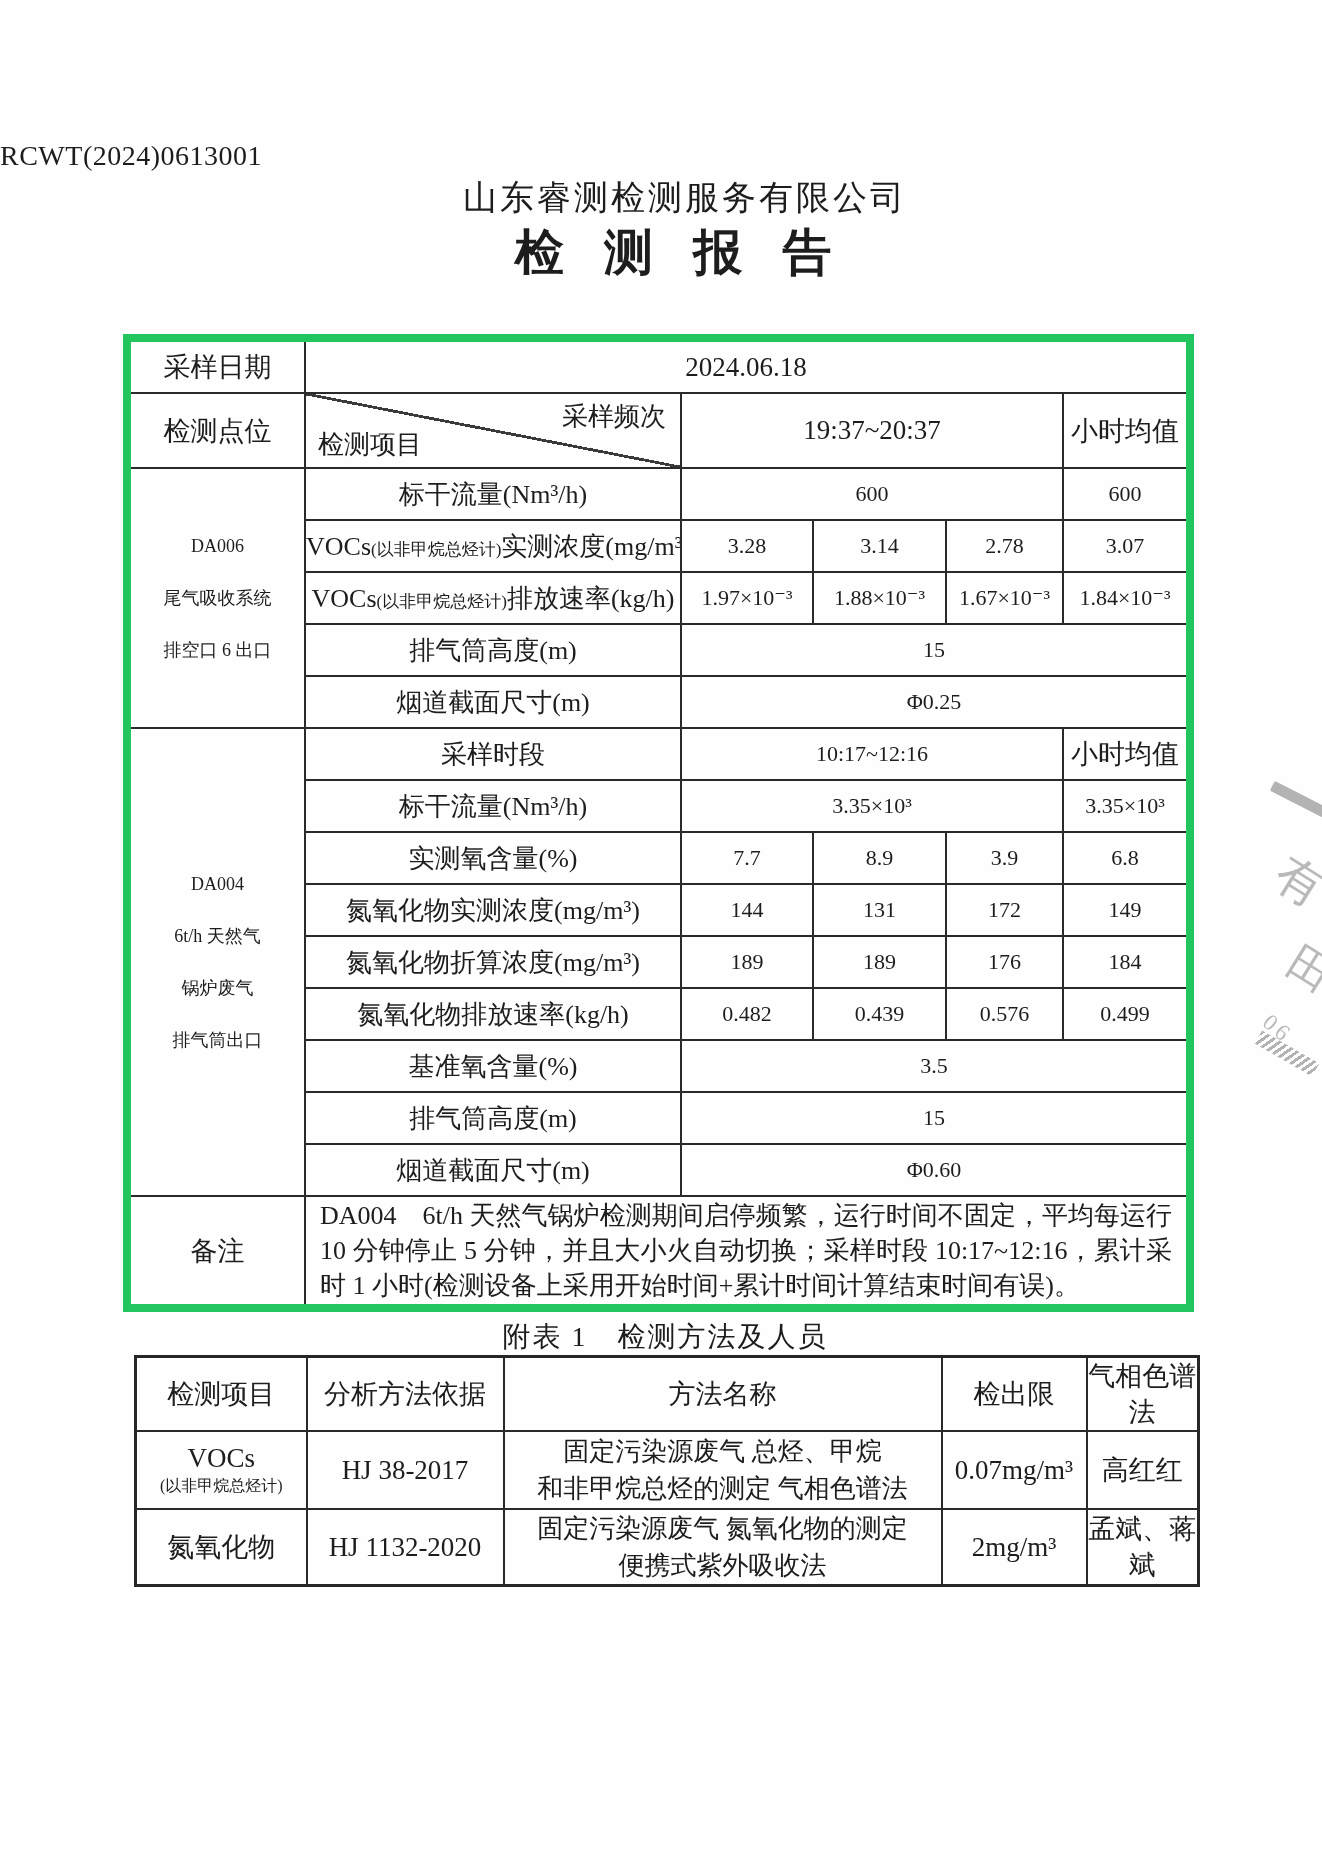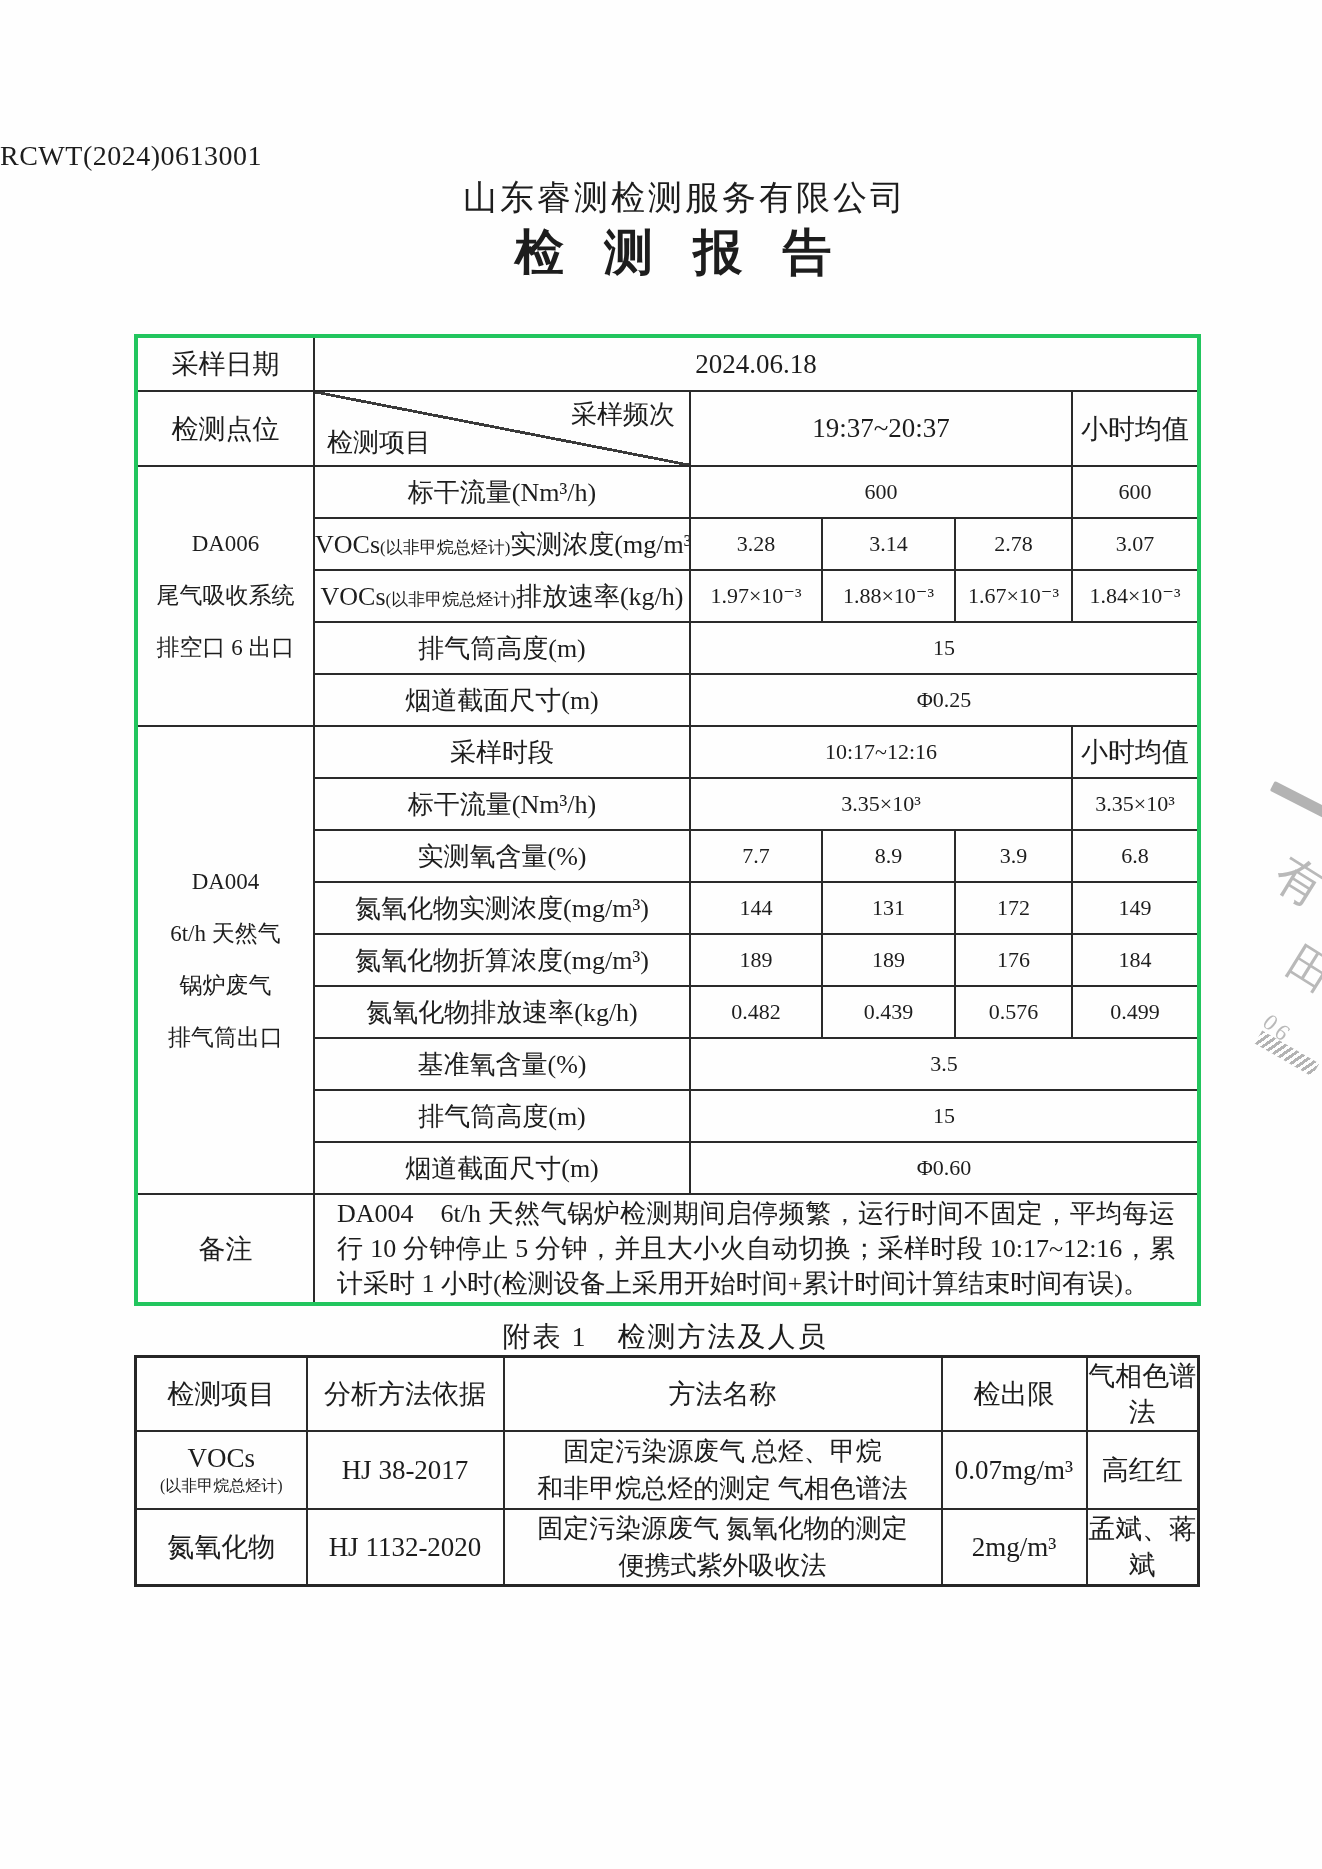--- a/index.html
+++ b/index.html
@@ -20,41 +20,41 @@
   .report-title {
     position:absolute; top:220px; left:0; width:1360px;
     text-align:center; font-size:49px; font-weight:bold; letter-spacing:14px;
   }
   .caption-row { position:absolute; top:300px; left:134px; width:1063px; height:32px; }
   .t1-caption { position:absolute; left:278px; font-size:27px; letter-spacing:1px; }
   .t1-pagination { position:absolute; right:2px; font-size:27px; letter-spacing:1px; }
 
   table { position:absolute; border-collapse:collapse; table-layout:fixed; background:transparent; }
   td { border:2px solid #2a2a2a; text-align:center; vertical-align:middle; font-size:27px; padding:0; overflow:hidden; }
-  .t1 { left:134px; top:334px; width:1063px; border:4px solid #22c55e; }
+  .t1 { left:123px; top:334px; width:1063px; border:8px solid #22c55e; }
   .t2 { left:134px; top:1355px; width:1063px; border:3px solid #262626; }
 
   .rh55{height:55px;} .rh75{height:75px;} .rh52{height:52px;} .rh106{height:106px;}
   .rh50{height:50px;} .rh53{height:53px;} .rh78{height:78px;} .rh72{height:72px;}
 
   .diag-cell {
     position:relative;
     background:linear-gradient(to top right,
       transparent calc(50% - 1.4px), #3a3a3a calc(50% - 1.4px),
       #3a3a3a calc(50% + 1.4px), transparent calc(50% + 1.4px));
   }
   .diag-top { position:absolute; top:5px; right:14px; font-size:26px; }
   .diag-bottom { position:absolute; bottom:5px; left:12px; font-size:26px; }
 
-  .grp-label div { line-height:52px; font-size:23px; }
+  .grp-label div { line-height:52px; font-size:18px; }
   .item-name { font-size:26px; white-space:nowrap; }
   .small-paren { font-size:17px; }
   .num { font-size:22px; }
   .remark-cell {
-    text-align:justify; font-size:26px; line-height:35px; padding:1px 22px;
+    text-align:justify; font-size:26px; line-height:35px; padding:1px 14px;
   }
   .appendix-heading {
     position:absolute; top:1318px; left:0; width:1330px;
     text-align:center; font-size:28px; letter-spacing:2px;
   }
   .method-line { line-height:37px; font-size:26px; }
   .item-top { line-height:32px; font-size:27px; }
   .item-sub { line-height:24px; font-size:16px; }
 
   

